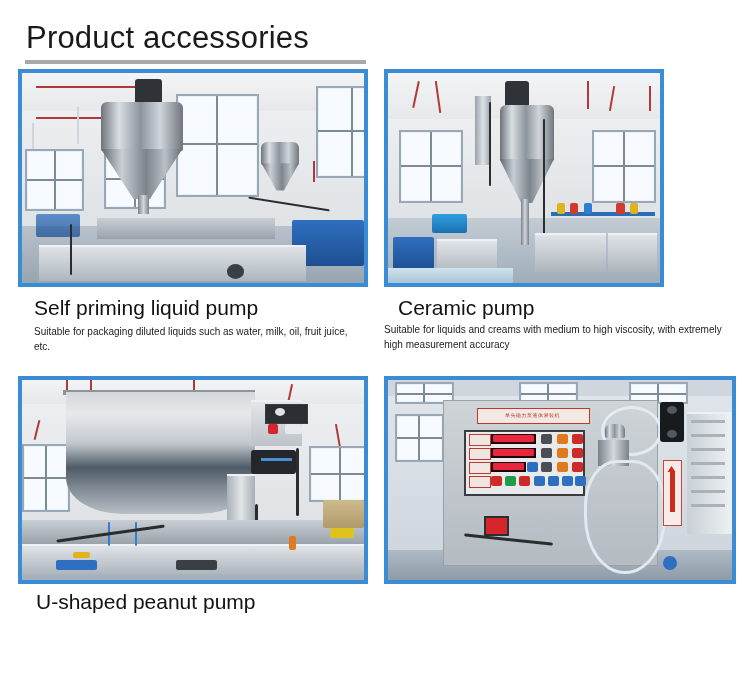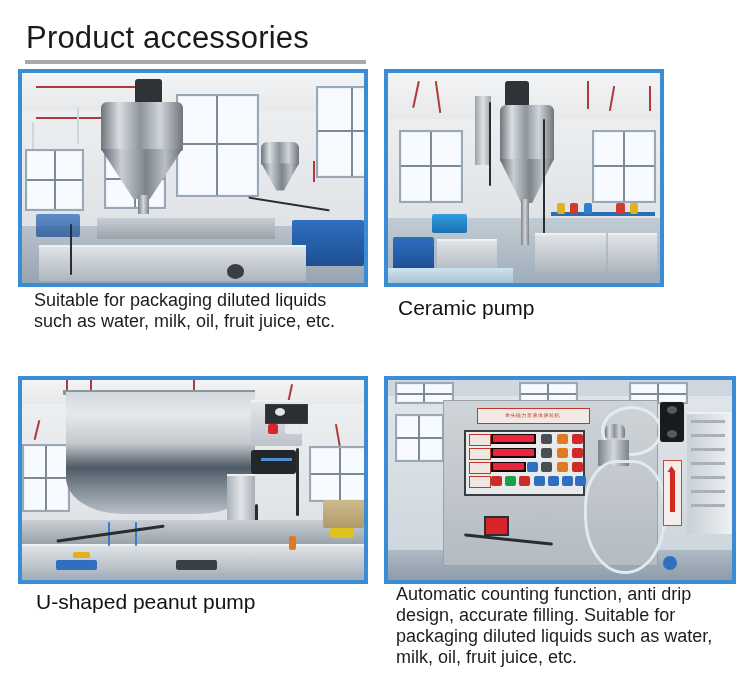--- a/index.html
+++ b/index.html
@@ -46,21 +46,21 @@
   .card-title{
     font-size:21px;color:#121212;font-weight:400;
     line-height:26px;white-space:nowrap;
   }
   .card-1 .card-title{margin:8px 0 0 16px;}
   .card-2 .card-title{margin:8px 0 0 14px;}
   .card-3 .card-title{margin:5px 0 0 18px;}
   .card-4 .card-title{margin:5px 0 0 12px;}
 
   .card-desc{
-    font-size:18px;color:#1c1c1c;line-height:21px;
+    font-size:10px;color:#1c1c1c;line-height:15px;
   }
   .card-1 .card-desc{margin:3px 0 0 16px;width:330px;}
   .card-2 .card-desc{margin:1px 0 0 0px;width:356px;}
   .card-3 .card-desc{margin:0px 0 0 4px;width:352px;}
   .card-4 .card-desc{margin:0px 0 0 12px;width:338px;}
 
   
   .scene{position:absolute;inset:0;}
 
   
@@ -144,20 +144,21 @@
           <div class="bluebox" style="left:79%;top:70%;width:21%;height:22%;"></div>
           <div class="bluebox" style="left:4%;top:67%;width:13%;height:11%;opacity:.75;"></div>
           <div class="machine-base" style="left:5%;top:82%;width:78%;height:16%;"></div>
           <div class="conveyor" style="left:22%;top:69%;width:52%;height:10%;"></div>
           <div class="knob" style="left:60%;top:91%;width:5%;height:7%;"></div>
           <div class="cable" style="left:14%;top:72%;width:2px;height:24%;"></div>
           <div class="cable" style="left:66%;top:62%;width:24%;height:2px;transform:rotate(9deg);"></div>
           <div class="pipe" style="left:85%;top:42%;width:2px;height:10%;"></div>
         </div>
       </div>
+      <div class="card-title">Self priming liquid pump</div>
       <div class="card-desc">Suitable for packaging diluted liquids such as water, milk, oil, fruit juice, etc.</div>
     </div>
 
     <div class="card card-2">
       <div class="photo">
         <div class="scene">
           <div class="sc-ceiling" style="height:26%;"></div>
           <div class="sc-wall" style="top:22%;bottom:30%;"></div>
           <div class="sc-floor" style="height:31%;background:linear-gradient(#c3ccd4,#9fadba);"></div>
           <div class="pipe" style="left:10%;top:4%;width:2px;height:13%;transform:rotate(12deg);"></div>
@@ -183,20 +184,21 @@
           <div class="beam" style="left:60%;top:66%;width:38%;height:4px;background:#2a6db5;"></div>
           <div class="btn" style="left:62%;top:62%;width:3%;height:5%;background:#e0b21e;"></div>
           <div class="btn" style="left:67%;top:62%;width:3%;height:5%;background:#d23a2e;"></div>
           <div class="btn" style="left:72%;top:62%;width:3%;height:5%;background:#2f7fd0;"></div>
           <div class="btn" style="left:84%;top:62%;width:3%;height:5%;background:#d23a2e;"></div>
           <div class="btn" style="left:89%;top:62%;width:3%;height:5%;background:#e0b21e;"></div>
           <div class="conveyor" style="left:0%;top:93%;width:46%;height:7%;background:linear-gradient(#cfe3ef,#a8c4d6);"></div>
         </div>
       </div>
       <div class="card-title">Ceramic pump</div>
+      <div class="card-desc">Suitable for liquids and creams with medium to high viscosity, with extremely high measurement accuracy</div>
     </div>
 
     <div class="card card-3">
       <div class="photo">
         <div class="scene">
           <div class="sc-ceiling" style="height:14%;"></div>
           <div class="sc-wall" style="top:12%;bottom:28%;"></div>
           <div class="sc-floor" style="height:29%;background:linear-gradient(#c6ced6,#a3b0bb);"></div>
           <div class="pipe" style="left:13%;top:0%;width:2px;height:8%;"></div>
           <div class="pipe" style="left:20%;top:0%;width:2px;height:7%;"></div>
@@ -317,17 +319,16 @@
                background:linear-gradient(90deg,#c9d0d6,#eef1f3);"></div>
           <div class="beam" style="left:88%;top:20%;width:10%;height:3px;background:#aab1b8;"></div>
           <div class="beam" style="left:88%;top:27%;width:10%;height:3px;background:#aab1b8;"></div>
           <div class="beam" style="left:88%;top:34%;width:10%;height:3px;background:#aab1b8;"></div>
           <div class="beam" style="left:88%;top:41%;width:10%;height:3px;background:#aab1b8;"></div>
           <div class="beam" style="left:88%;top:48%;width:10%;height:3px;background:#aab1b8;"></div>
           <div class="beam" style="left:88%;top:55%;width:10%;height:3px;background:#aab1b8;"></div>
           <div class="beam" style="left:88%;top:62%;width:10%;height:3px;background:#aab1b8;"></div>
         </div>
       </div>
-      <div class="card-desc">Automatic counting function, anti drip design, accurate filling. Suitable for packaging diluted liquids such as water, milk, oil, fruit juice, etc.</div>
     </div>
 
   </div>
 </div>
 
 </body></html>

